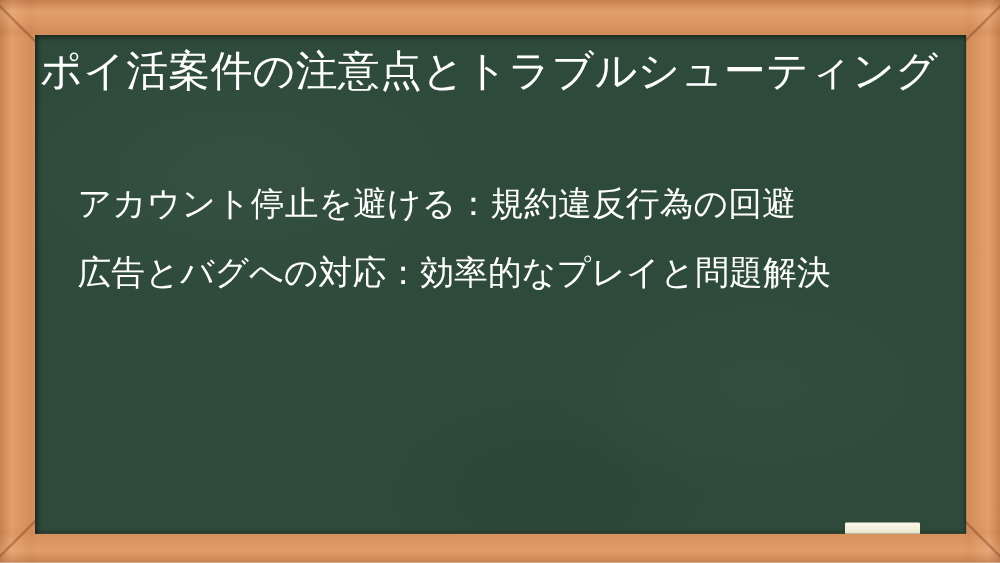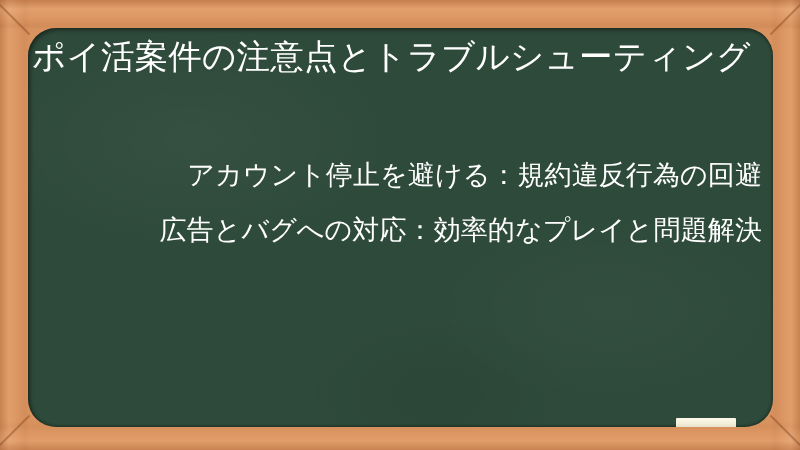--- a/index.html
+++ b/index.html
@@ -74,21 +74,20 @@
     left: 28px;
     top: 28px;
     width: 745px;
     height: 399px;
     background: #2e4a3a;
     box-sizing: border-box;
     box-shadow:
       inset 2px 2px 4px rgba(0,0,0,0.45),
       inset -1px -1px 3px rgba(0,0,0,0.30);
     overflow: hidden;
-    border-radius: 28px;
   }
   
   .board-texture {
     position: absolute;
     inset: 0;
     background:
       radial-gradient(ellipse 300px 160px at 22% 28%, rgba(255,255,255,0.035), rgba(255,255,255,0) 70%),
       radial-gradient(ellipse 260px 140px at 78% 70%, rgba(255,255,255,0.025), rgba(255,255,255,0) 70%),
       radial-gradient(ellipse 200px 120px at 55% 92%, rgba(0,0,0,0.05), rgba(0,0,0,0) 70%);
     pointer-events: none;
@@ -111,37 +110,36 @@
     font-weight: 400;
     letter-spacing: 0.2px;
     white-space: normal;
     word-break: break-all;
   }
 
   
   .bullet-list {
     position: absolute;
     left: 34px;
-    top: 127px;
+    top: 116px;
     width: 700px;
     margin: 0;
     padding: 0;
     list-style: none;
-    text-align: right;
   }
   .bullet-item {
     color: #ffffff;
     font-size: 27px;
     line-height: 40px;
     font-weight: 400;
     letter-spacing: 0.1px;
     margin: 0 0 15px 0;
     word-break: break-all;
   }
-  .bullet-item:last-child { margin-bottom: 0; margin-left: 20px; }
+  .bullet-item:last-child { margin-bottom: 0; }
 
   
   .chalk-stick {
     position: absolute;
     left: 648px;
     top: 390px;
     width: 60px;
     height: 10px;
     background: linear-gradient(180deg, #fdfaea 0%, #f2eeda 55%, #e2dcc2 100%);
     border-radius: 1px;

